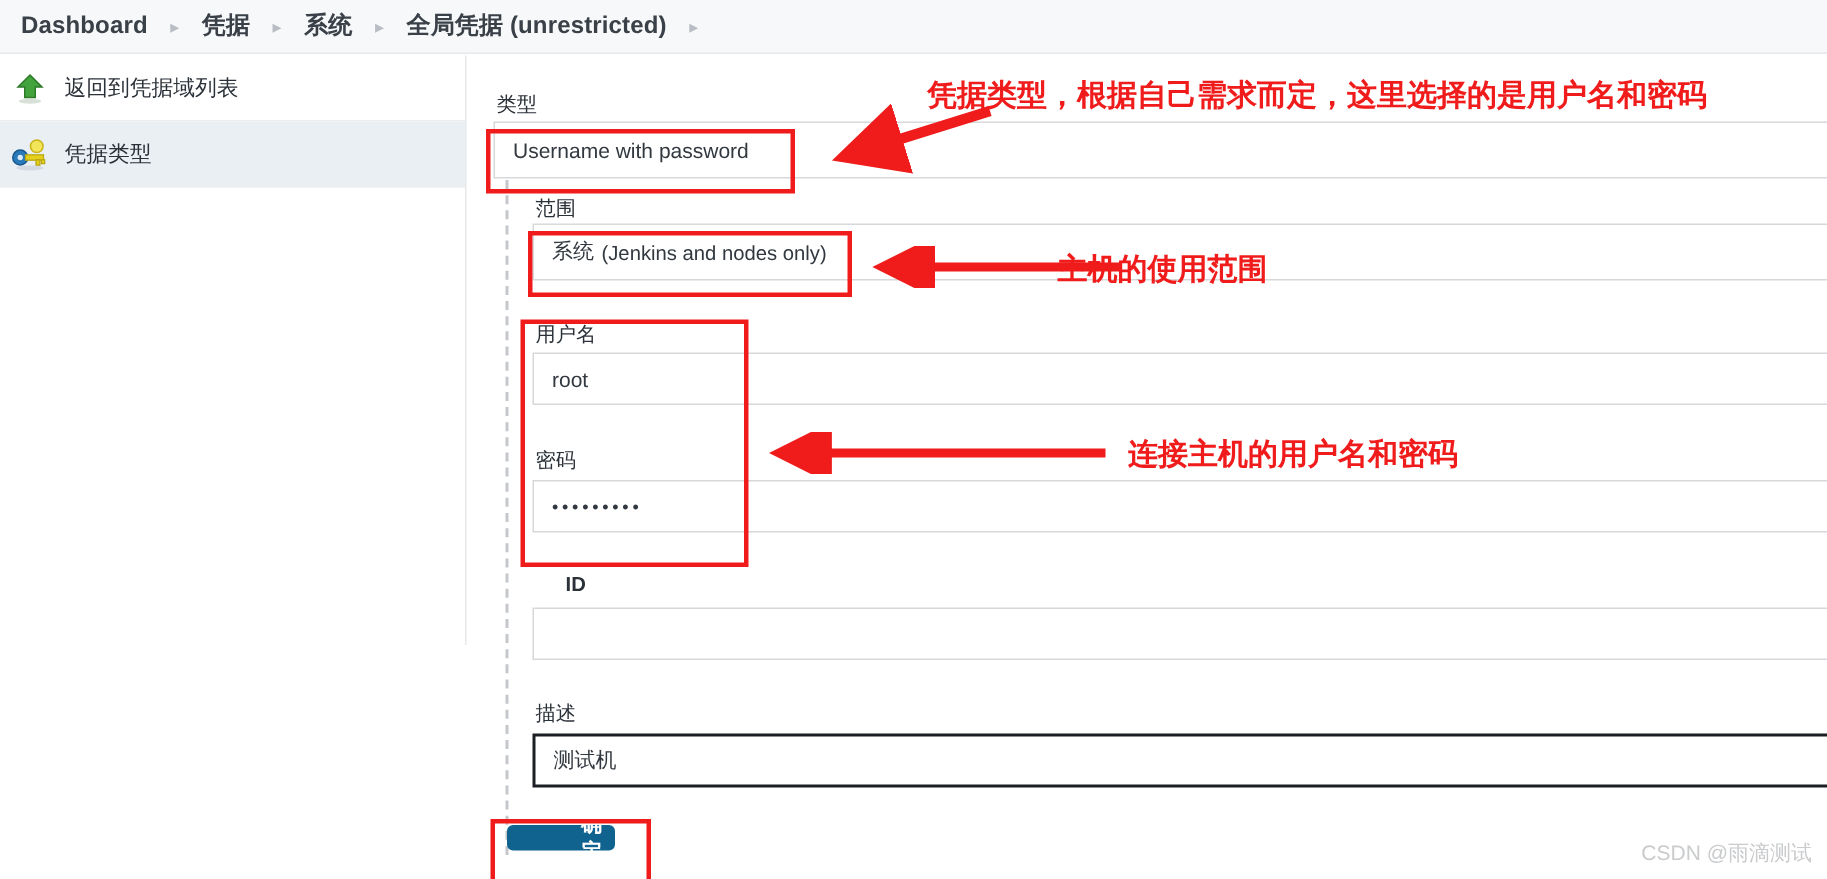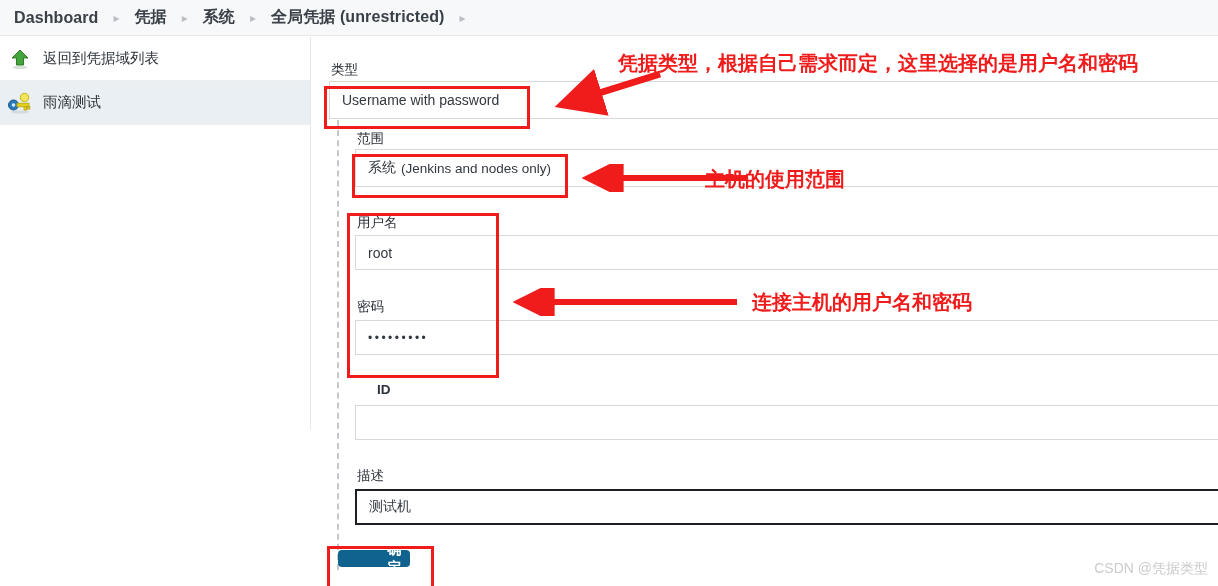--- a/index.html
+++ b/index.html
@@ -208,21 +208,21 @@
       <svg width="26" height="26" viewBox="0 0 26 26">
         <circle cx="6.5" cy="15" r="5" fill="#2a79b8" stroke="#17588e" stroke-width="1"></circle>
         <circle cx="6.5" cy="15" r="1.8" fill="#dbe9f5"></circle>
         <rect x="10" y="13.2" width="12" height="3.6" fill="#e3cf1c" stroke="#b8a611" stroke-width=".8"></rect>
         <rect x="17" y="16.5" width="2.6" height="3.6" fill="#e3cf1c" stroke="#b8a611" stroke-width=".8"></rect>
         <rect x="20.6" y="16.5" width="2.2" height="2.6" fill="#e3cf1c" stroke="#b8a611" stroke-width=".8"></rect>
         <circle cx="17.5" cy="7.5" r="4.2" fill="#f2e55a" stroke="#c9b41a" stroke-width="1"></circle>
         <ellipse cx="13" cy="22" rx="9" ry="1.6" fill="#c3ccd4" opacity=".6"></ellipse>
       </svg>
     </span>
-    <span class="side-label">雨滴测试</span>
+    <span class="side-label">凭据类型</span>
   </div>
 
 </div>
 
 <div id="form-area">
 
   <div id="dashed-rail"></div>
 
   <div class="fld-label" style="left:19px; top:24px;">类型</div>
   <div class="fld-box" style="left:17px; top:44px; width:900px; height:38px;">
@@ -292,13 +292,13 @@
     </defs>
     <line x1="232" y1="14" x2="16" y2="14" stroke="#f01b1b" stroke-width="6" marker-end="url(#ah3)"></line>
   </svg>
 
   <div class="anno-text" style="left:618px; top:44px; font-size:20px;">凭据类型，根据自己需求而定，这里选择的是用户名和密码</div>
   <div class="anno-text" style="left:705px; top:160px; font-size:20px;">主机的使用范围</div>
   <div class="anno-text" style="left:752px; top:283px; font-size:20px;">连接主机的用户名和密码</div>
 
 </div>
 
-<div id="watermark">CSDN @凭据类型</div>
+<div id="watermark">CSDN @雨滴测试</div>
 
 </body></html>

